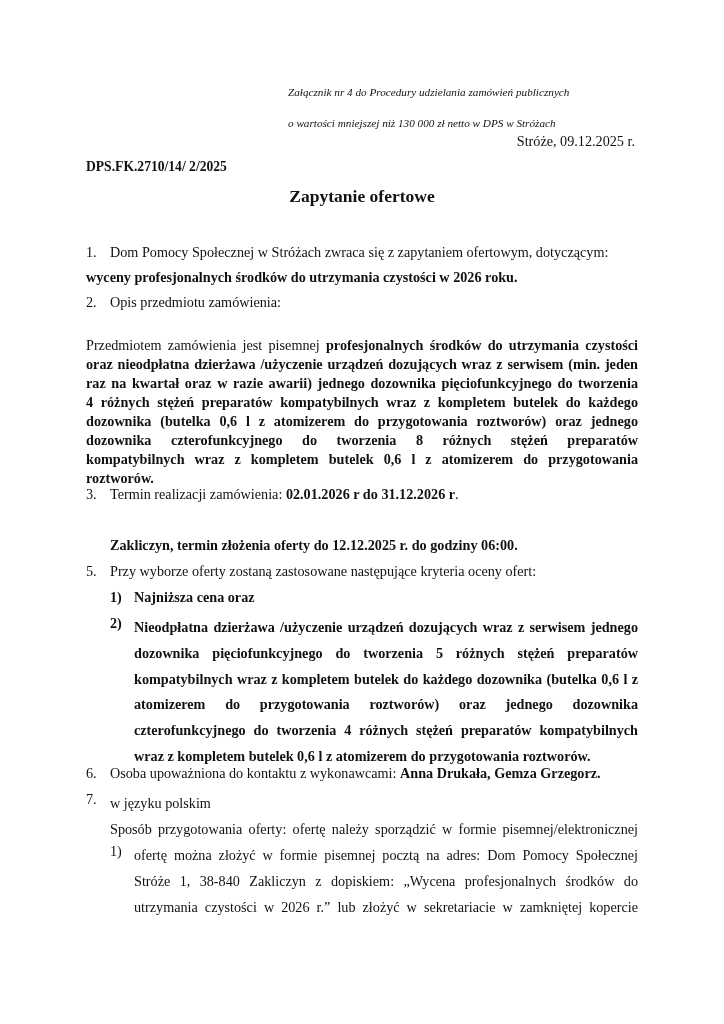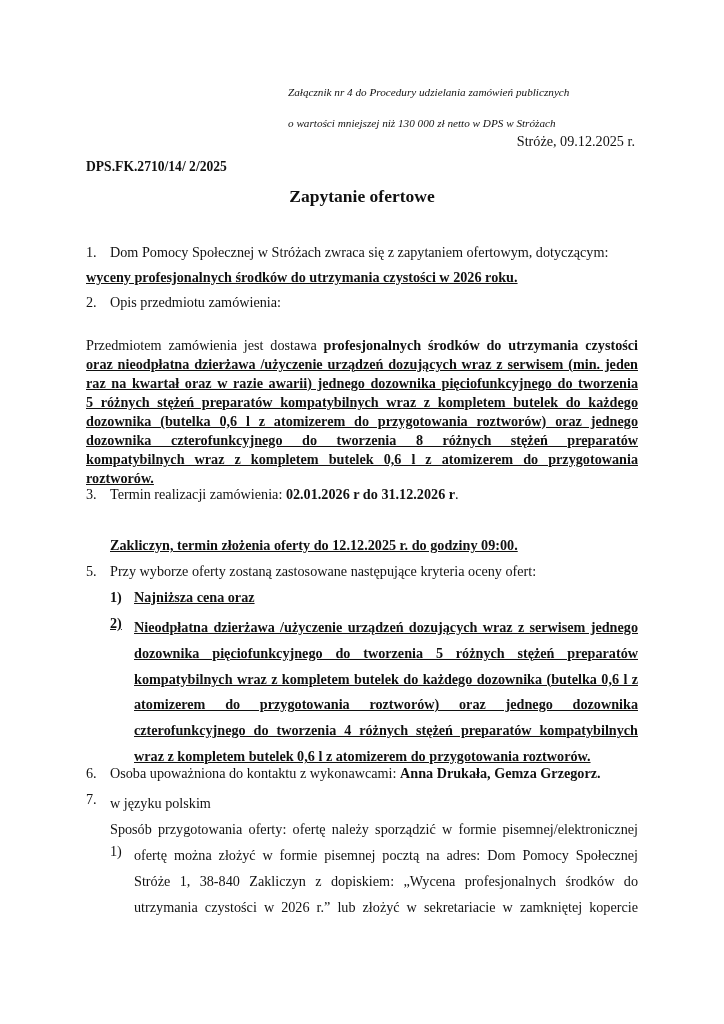--- a/index.html
+++ b/index.html
@@ -9,21 +9,21 @@
       color: #111111;
       font-size: 14.2px;
     }
     .page { position: absolute; left: 0; top: 0; width: 724px; height: 830px; }
     .abs { position: absolute; white-space: nowrap; }
     .annex { left: 288px; font-style: italic; font-size: 11.2px; line-height: 16px; }
     .place-date { right: 89px; top: 133px; font-size: 14.2px; }
     .ref { left: 86px; top: 159px; font-weight: bold; font-size: 13.6px; }
     .title { left: 0; width: 724px; top: 186px; text-align: center; font-weight: bold; font-size: 17.5px; }
     .line { left: 86px; font-size: 14.2px; }
-    .b { font-weight: bold; text-decoration: underline; }
+    .b { font-weight: bold; }
     .just {
       position: absolute; text-align: justify; text-align-last: justify; white-space: normal;
     }
     .num { display: inline-block; }
   </style>
 </head>
 <body>
 
 <div class="page">
 
@@ -35,35 +35,35 @@
 
   <div class="abs line" style="top:244px;">
     <span class="num" style="width:24px;">1.</span><span>Dom Pomocy Społecznej w Stróżach zwraca się z zapytaniem ofertowym, dotyczącym:</span>
   </div>
   <div class="abs line b" style="top:269px;">wyceny profesjonalnych środków do utrzymania czystości w  2026 roku.</div>
 
   <div class="abs line" style="top:294px;">
     <span class="num" style="width:24px;">2.</span><span>Opis przedmiotu zamówienia:</span>
   </div>
   <div class="just" style="left:86px; width:552px; top:336px; line-height:19px;">
-    <div><span>Przedmiotem zamówienia jest dostawa </span><b>profesjonalnych środków do utrzymania czystości</b></div>
+    <div><span>Przedmiotem zamówienia jest pisemnej </span><b>profesjonalnych środków do utrzymania czystości</b></div>
     <div class="b">oraz nieodpłatna dzierżawa /użyczenie urządzeń dozujących wraz z serwisem (min.  jeden</div>
     <div class="b">raz na kwartał oraz w razie awarii) jednego dozownika pięciofunkcyjnego do tworzenia</div>
-    <div class="b">5 różnych stężeń preparatów kompatybilnych wraz z kompletem butelek do każdego</div>
+    <div class="b">4 różnych stężeń preparatów kompatybilnych wraz z kompletem butelek do każdego</div>
     <div class="b">dozownika (butelka 0,6 l z atomizerem do przygotowania roztworów) oraz jednego</div>
     <div class="b">dozownika  czterofunkcyjnego  do  tworzenia  8  różnych  stężeń  preparatów</div>
     <div class="b">kompatybilnych wraz z  kompletem butelek 0,6 l z atomizerem do przygotowania</div>
     <div class="b" style="text-align-last:left;">roztworów.</div>
   </div>
 
   <div class="abs line" style="top:486px;">
     <span class="num" style="width:24px;">3.</span><span>Termin realizacji zamówienia: </span><b>02.01.2026 r do 31.12.2026 r</b><span>.</span>
   </div>
 
-  <div class="abs b" style="left:110px; top:537px;">Zakliczyn,  termin złożenia oferty do 12.12.2025 r. do godziny 09:00.</div>
+  <div class="abs b" style="left:110px; top:537px;">Zakliczyn,  termin złożenia oferty do 12.12.2025 r. do godziny 06:00.</div>
 
   <div class="abs line" style="top:563px;">
     <span class="num" style="width:24px;">5.</span><span>Przy wyborze oferty zostaną zastosowane następujące kryteria oceny ofert:</span>
   </div>
   <div class="abs b" style="left:110px; top:589px;">
     <span class="num" style="width:24px;">1)</span><span>Najniższa cena oraz</span>
   </div>
   <div class="abs b" style="left:110px; top:615px;">2)</div>
   <div class="just b" style="left:134px; width:504px; top:615px; line-height:25.8px;">
     <div>Nieodpłatna dzierżawa /użyczenie urządzeń dozujących wraz z serwisem jednego</div>

